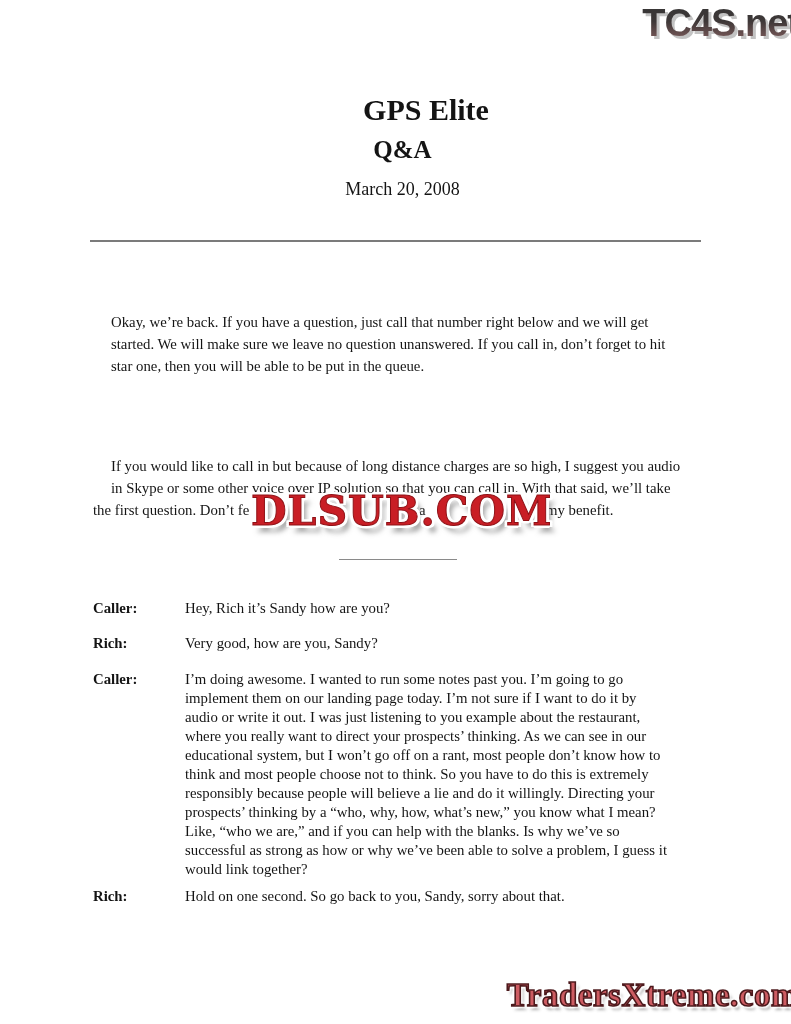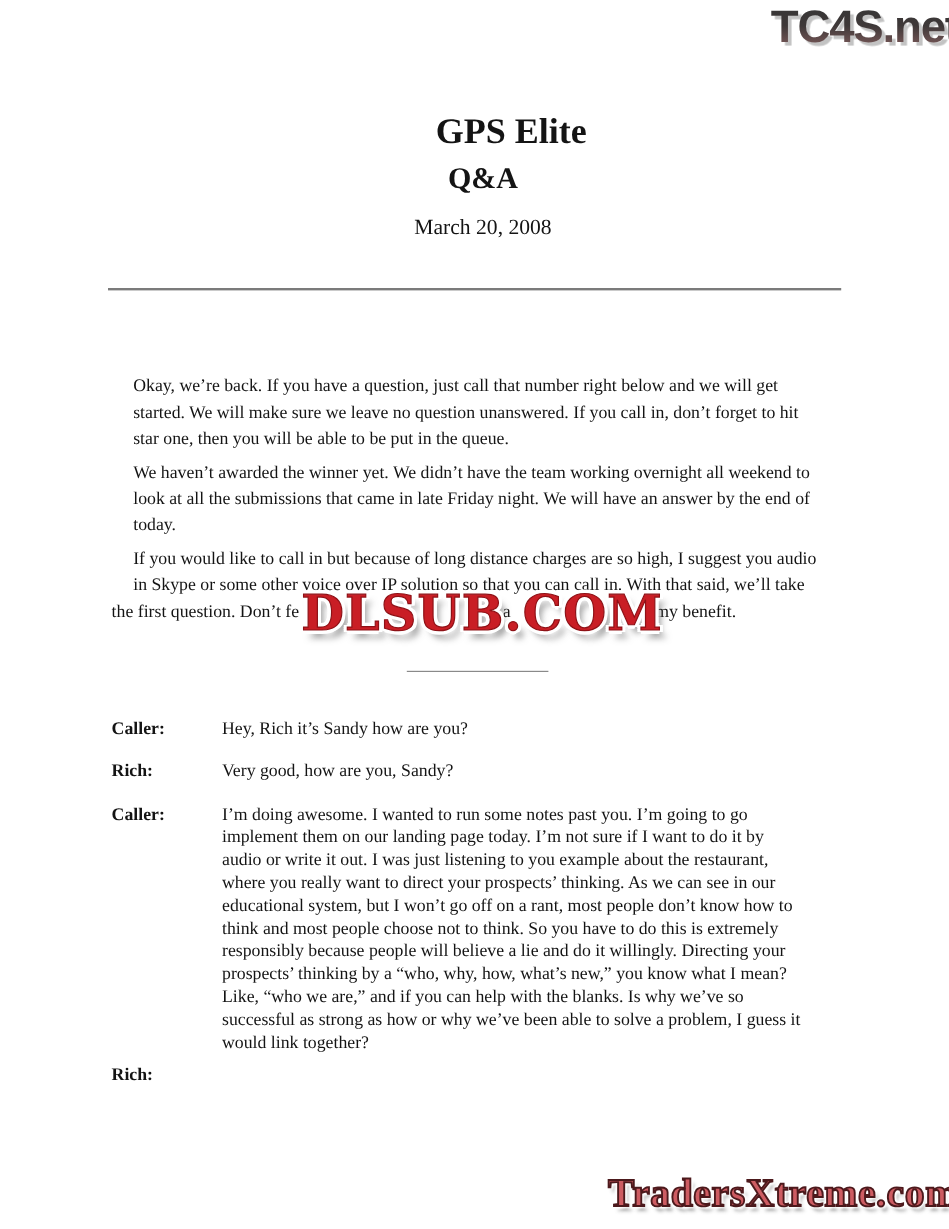--- a/index.html
+++ b/index.html
@@ -169,23 +169,20 @@
 
   <div class="title">GPS Elite</div>
   <div class="subtitle">Q&amp;A</div>
   <div class="date">March 20, 2008</div>
 
   <div class="rule"></div>
 
   <div class="para p1">Okay, we’re back. If you have a question, just call that number right below and we will get
 started. We will make sure we leave no question unanswered. If you call in, don’t forget to hit
 star one, then you will be able to be put in the queue.</div>
-  <div class="para p2">We haven’t awarded the winner yet. We didn’t have the team working overnight all weekend to
-look at all the submissions that came in late Friday night. We will have an answer by the end of
-today.</div>
   <div class="para p3">If you would like to call in but because of long distance charges are so high, I suggest you audio
 in Skype or some other voice over IP solution so that you can call in. With that said, we’ll take</div>
 
   <div class="p3row">
     <span class="seg segL">the first question. Don’t fe</span>
     <span class="seg frag1">u</span>
     <span class="seg frag2">a</span>
     <span class="seg segR">my benefit.</span>
   </div>
 
@@ -213,17 +210,18 @@
 think and most people choose not to think. So you have to do this is extremely
 responsibly because people will believe a lie and do it willingly. Directing your
 prospects’ thinking by a “who, why, how, what’s new,” you know what I mean?
 Like, “who we are,” and if you can help with the blanks. Is why we’ve so
 successful as strong as how or why we’ve been able to solve a problem, I guess it
 would link together?</div>
   </div>
 
   <div class="entry e4">
     <div class="speaker">Rich:</div>
+    <div class="lines">Hold on one second. So go back to you, Sandy, sorry about that.</div>
   </div>
 
   <div class="footer-logo">TradersXtreme.com</div>
 
 </div>
 
 </body></html>

